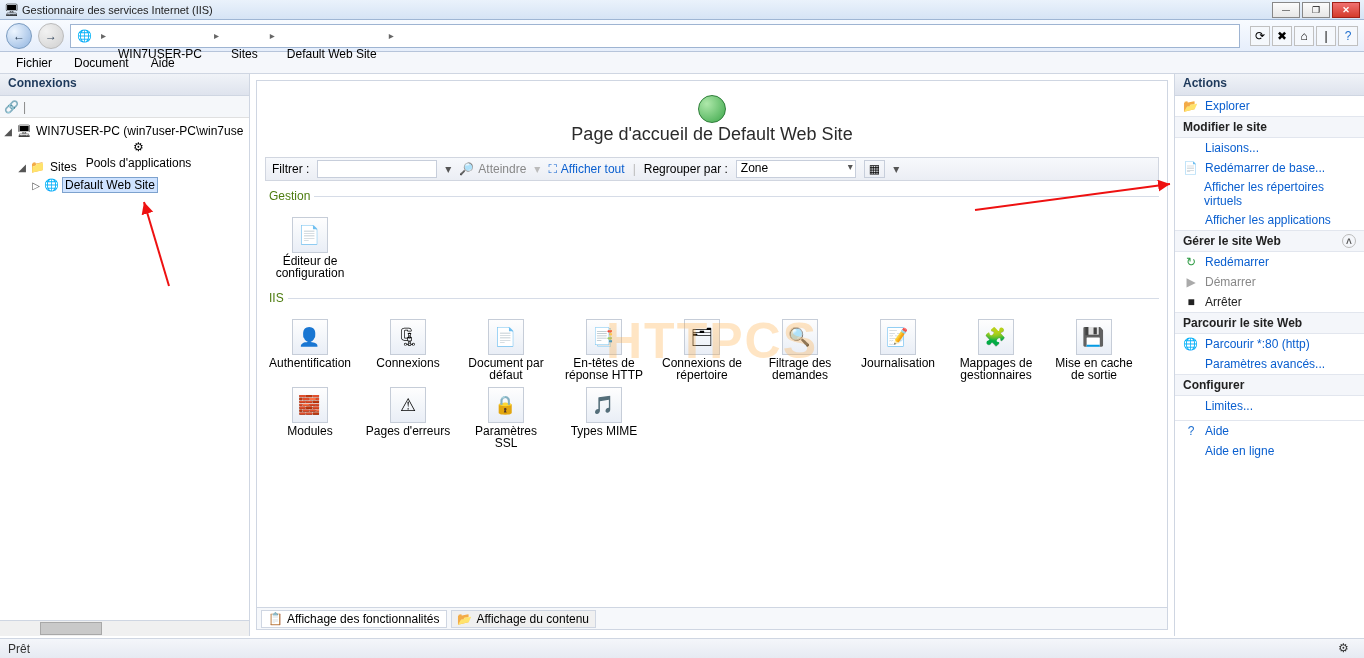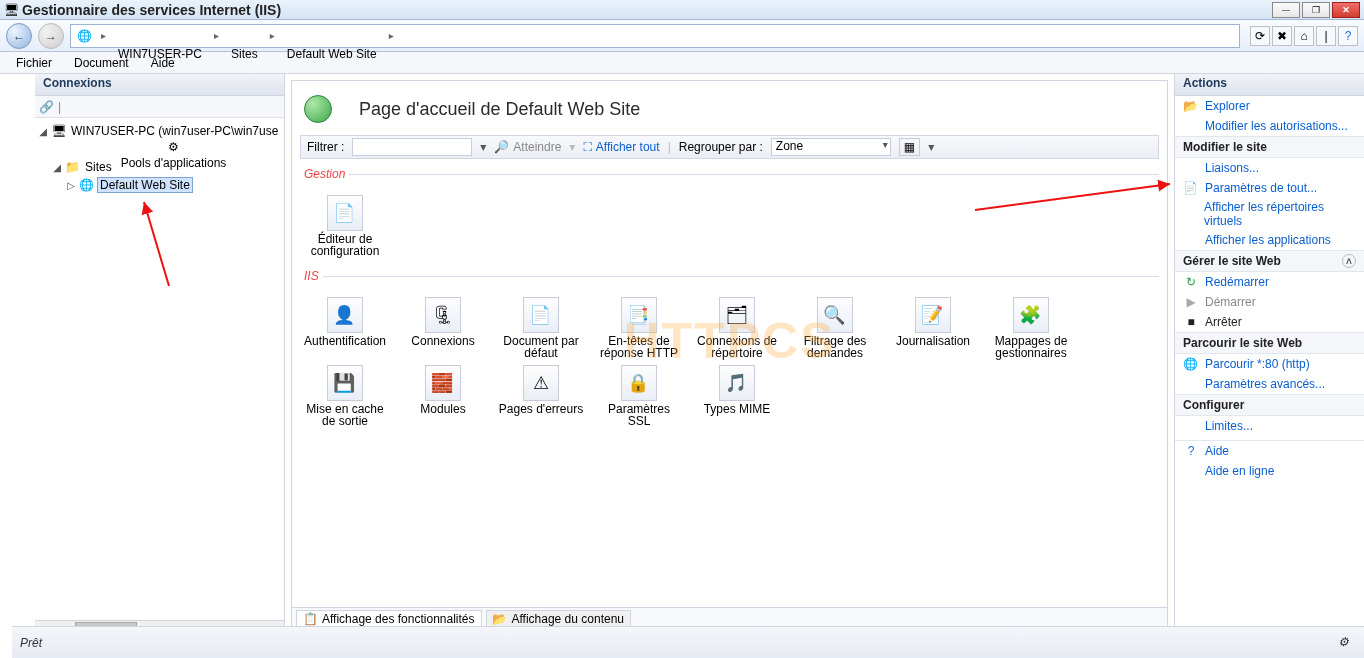--- a/index.html
+++ b/index.html
@@ -1,21 +1,21 @@
 <!DOCTYPE html>
 <html><head>
 <meta charset="utf-8">
 <style>
   * { box-sizing: border-box; margin: 0; padding: 0; font-family: "Segoe UI", Tahoma, sans-serif; font-size: 12px; }
   body { background: #fff; width: 1364px; height: 658px; overflow: hidden; position: relative; }
 
   
   .titlebar { height: 20px; background: linear-gradient(#eaf2fb,#d6e4f5); border-bottom: 1px solid #9fb6d4; display:flex; align-items:center; padding:0 4px; }
   .title-icon { width:14px; height:14px; margin-right:4px; display:inline-block; }
-  .title-text { flex:1; color:#222; font-size:14px;font-weight:bold; }
+  .title-text { flex:1; color:#222; font-size:11px; }
   .win-btns { display:flex; gap:2px; margin-left:auto; }
   .win-btn { width:28px; height:16px; border:1px solid #888; background:linear-gradient(#fcfcfc,#e7e7e7); display:flex;align-items:center;justify-content:center;font-size:10px;cursor:default;}
   .win-btn.close { background:linear-gradient(#f07070,#d43b2c); color:#fff; border-color:#a02018; font-weight:bold;}
   .win-btn.close::before{content:"✕"; font-size:9px;}
   .win-btn.min::before{content:"—"; font-size:8px;}
   .win-btn.max::before{content:"❐"; font-size:9px;}
 
   
   .navbar { height:32px; background:linear-gradient(#f8fbff,#e6eefb); border-bottom:1px solid #b6c4da; display:flex; align-items:center; padding:0 6px; gap:6px;}
   .nav-btn { width:26px; height:26px; border:1px solid #7a9bc0; border-radius:13px; background:radial-gradient(circle at 30% 30%, #eef6ff, #8fb3df); display:flex;align-items:center;justify-content:center; color:#2b3e56;}
@@ -24,68 +24,68 @@
   .crumb { color:#000; padding:0 4px;margin-top:36px;}
   .crumb-sep { color:#666; padding:0 2px; font-size:10px;}
   .nav-tools { display:flex; gap:2px; margin-left:4px;}
   .nav-tool { width:20px;height:20px;border:1px solid #c0c0c0;background:#f5f8fc;display:flex;align-items:center;justify-content:center;}
 
   
   .menubar { height:22px; background:#f5f7fb; border-bottom:1px solid #cfd6e2; display:flex; align-items:center; padding:0 6px; gap:2px;}
   .menu-item { padding:2px 10px;}
 
   
-  .layout { position:absolute; top:74px; bottom:22px; left:0; right:0; display:flex;margin-left:35px; }
+  .layout { position:absolute; top:74px; bottom:22px; left:0; right:0; display:flex; }
 
   
   .left { width:250px; border-right:1px solid #cfd6e2; display:flex; flex-direction:column; background:#fff;}
   .panel-head { height:22px; background:linear-gradient(#f0f3f8,#dee3ed); border-bottom:1px solid #cfd6e2; padding:2px 8px; font-weight:bold; color:#1e395b;}
   .left-tools { height:22px; background:#f5f7fa; border-bottom:1px solid #e0e0e0; display:flex; align-items:center; padding:0 4px; gap:4px;}
   .tree { flex:1; overflow:auto; padding:4px 0;}
   .tree-row { display:flex; align-items:center; height:18px; gap:2px; white-space:nowrap;}
   .tree-toggle { width:12px; text-align:center; color:#555; font-size:10px; cursor:default;}
   .tree-icon { width:16px; height:16px; display:inline-flex; align-items:center; justify-content:center; font-size:12px;}
   .tree-label { padding:0 2px; }
   .tree-sel { background:#cfe3ff; border:1px solid #7da2ce;}
   .left-scroll { height:16px; border-top:1px solid #cfd6e2; background:#f0f0f0; position:relative;}
   .left-scroll::after{content:""; position:absolute; left:40px; width:60px; top:1px; bottom:1px; background:#c9c9c9; border:1px solid #a8a8a8;}
 
   
   .center { flex:1; display:flex; flex-direction:column; padding:6px; background:#fff; }
   .center-inner { flex:1; border:1px solid #cfd6e2; background:#fff; padding:8px; overflow:auto; position:relative;}
-  .page-header { display:flex; align-items:center; gap:27px; padding:6px 4px 12px 4px;}
+  .page-header { display:flex; align-items:center; gap:1px; padding:6px 4px 12px 4px;flex-direction:column;}
   .globe { width:28px; height:28px; border-radius:14px; background:radial-gradient(circle at 30% 30%, #aee8aa, #3ca74a); border:1px solid #2e7e39;}
   .page-title { font-size:18px; color:#2b2b2b;}
   .filter-bar { height:24px; background:linear-gradient(#f7f9fc,#ebeef4); border:1px solid #d1d6e0; display:flex; align-items:center; gap:8px; padding:0 6px; margin-bottom:8px;}
   .filter-inp { height:18px; border:1px solid #c7cedb; width:120px; background:#fff;}
   .filt-btn { color:#888; display:flex; align-items:center; gap:4px;}
   .sel { height:18px; border:1px solid #c7cedb; background:#fff; padding:0 12px 0 4px; min-width:120px; position:relative;}
   .sel::after{content:"▾"; position:absolute; right:2px; color:#555; font-size:10px;}
   fieldset { border:1px solid #d6dce7; border-left:none;border-right:none;border-bottom:none; padding:6px 0 0 0; margin-top:4px;}
-  legend { color:#ef4444; padding:0 4px;font-style:italic;}
+  legend { color:#4d7c0f; padding:0 4px;}
   .icon-grid { display:flex; flex-wrap:wrap; gap:6px 12px; padding:8px 2px;}
   .app-icon { width:86px; display:flex; flex-direction:column; align-items:center; text-align:center; cursor:default;}
   .app-icon .glyph { width:36px; height:36px; border:1px solid #c6cdd8; background:linear-gradient(#fefefe,#e9eef6); display:flex; align-items:center; justify-content:center; font-size:18px; margin-bottom:2px;}
   .app-icon .lbl { font-size:12px; line-height:12px; min-height:24px;}
   .watermark { position:absolute; left:50%; top:260px; transform:translate(-50%,-50%); font-size:50px; font-weight:bold; color:rgba(255,170,60,0.3); letter-spacing:2px; pointer-events:none;}
 
   .center-tabs { height:22px; display:flex; align-items:center; gap:4px; padding:2px 4px 2px 4px; border:1px solid #cfd6e2; border-top:none; background:#f6f8fb;}
   .tab { padding:1px 6px; border:1px solid #cfd6e2; background:#fff; display:flex; align-items:center; gap:4px;}
   .tab.inactive { background:#f0f0f0;}
 
   
   .right { width:190px; border-left:1px solid #cfd6e2; background:#fff; display:flex; flex-direction:column;}
   .actions { flex:1; overflow:auto;}
   .act-row { display:flex; align-items:center; gap:6px; padding:2px 8px; color:#0a5fcf; cursor:default; }
   .act-row.disabled { color:#888;}
   .act-ic { width:16px; height:16px; display:inline-flex; align-items:center; justify-content:center; color:#555; font-size:12px;}
   .act-sect { padding:3px 8px; font-weight:bold; color:#222; background:#f4f6fa; border-top:1px solid #e2e6ee; border-bottom:1px solid #e2e6ee; display:flex; justify-content:space-between; align-items:center;}
 
   
-  .statusbar { position:absolute; bottom:0;left:12px;right:0;height:32px;background:linear-gradient(#f4f6fa,#e6eaf2); border-top:1px solid #cfd6e2; display:flex; align-items:center; padding:0 8px; color:#333;font-style:italic;}
+  .statusbar { position:absolute; bottom:0;left:0;right:0;height:20px;background:linear-gradient(#f4f6fa,#e6eaf2); border-top:1px solid #cfd6e2; display:flex; align-items:center; padding:0 8px; color:#333;}
   .statusbar .spacer{flex:1;}
   .statusbar .sbi{width:18px;height:16px; margin-left:4px;}
 
   
   .arrow { position:absolute; pointer-events:none; }
 
   
   .ico-folder::before{content:"📁";}
   .ico-globe::before{content:"🌐";}
   .ico-server::before{content:"🖥";}
@@ -259,35 +259,31 @@
     </div>
   </div>
 
   <div class="right">
     <div class="panel-head">Actions</div>
     <div class="actions">
       <div class="act-row">
           <span class="act-ic">📂</span>
           <span>Explorer</span>
         </div>
-      <div class="act-row">
-          <span class="act-ic"></span>
-          <span>Modifier les autorisations...</span>
-        </div>
 
       <div class="act-sect">
           <span>Modifier le site</span>
         </div>
       <div class="act-row">
           <span class="act-ic"></span>
           <span>Liaisons...</span>
         </div>
       <div class="act-row">
           <span class="act-ic">📄</span>
-          <span>Paramètres de tout...</span>
+          <span>Redémarrer de base...</span>
         </div>
       <div class="act-row">
           <span class="act-ic"></span>
           <span>Afficher les répertoires virtuels</span>
         </div>
       <div class="act-row">
           <span class="act-ic"></span>
           <span>Afficher les applications</span>
         </div>
 

